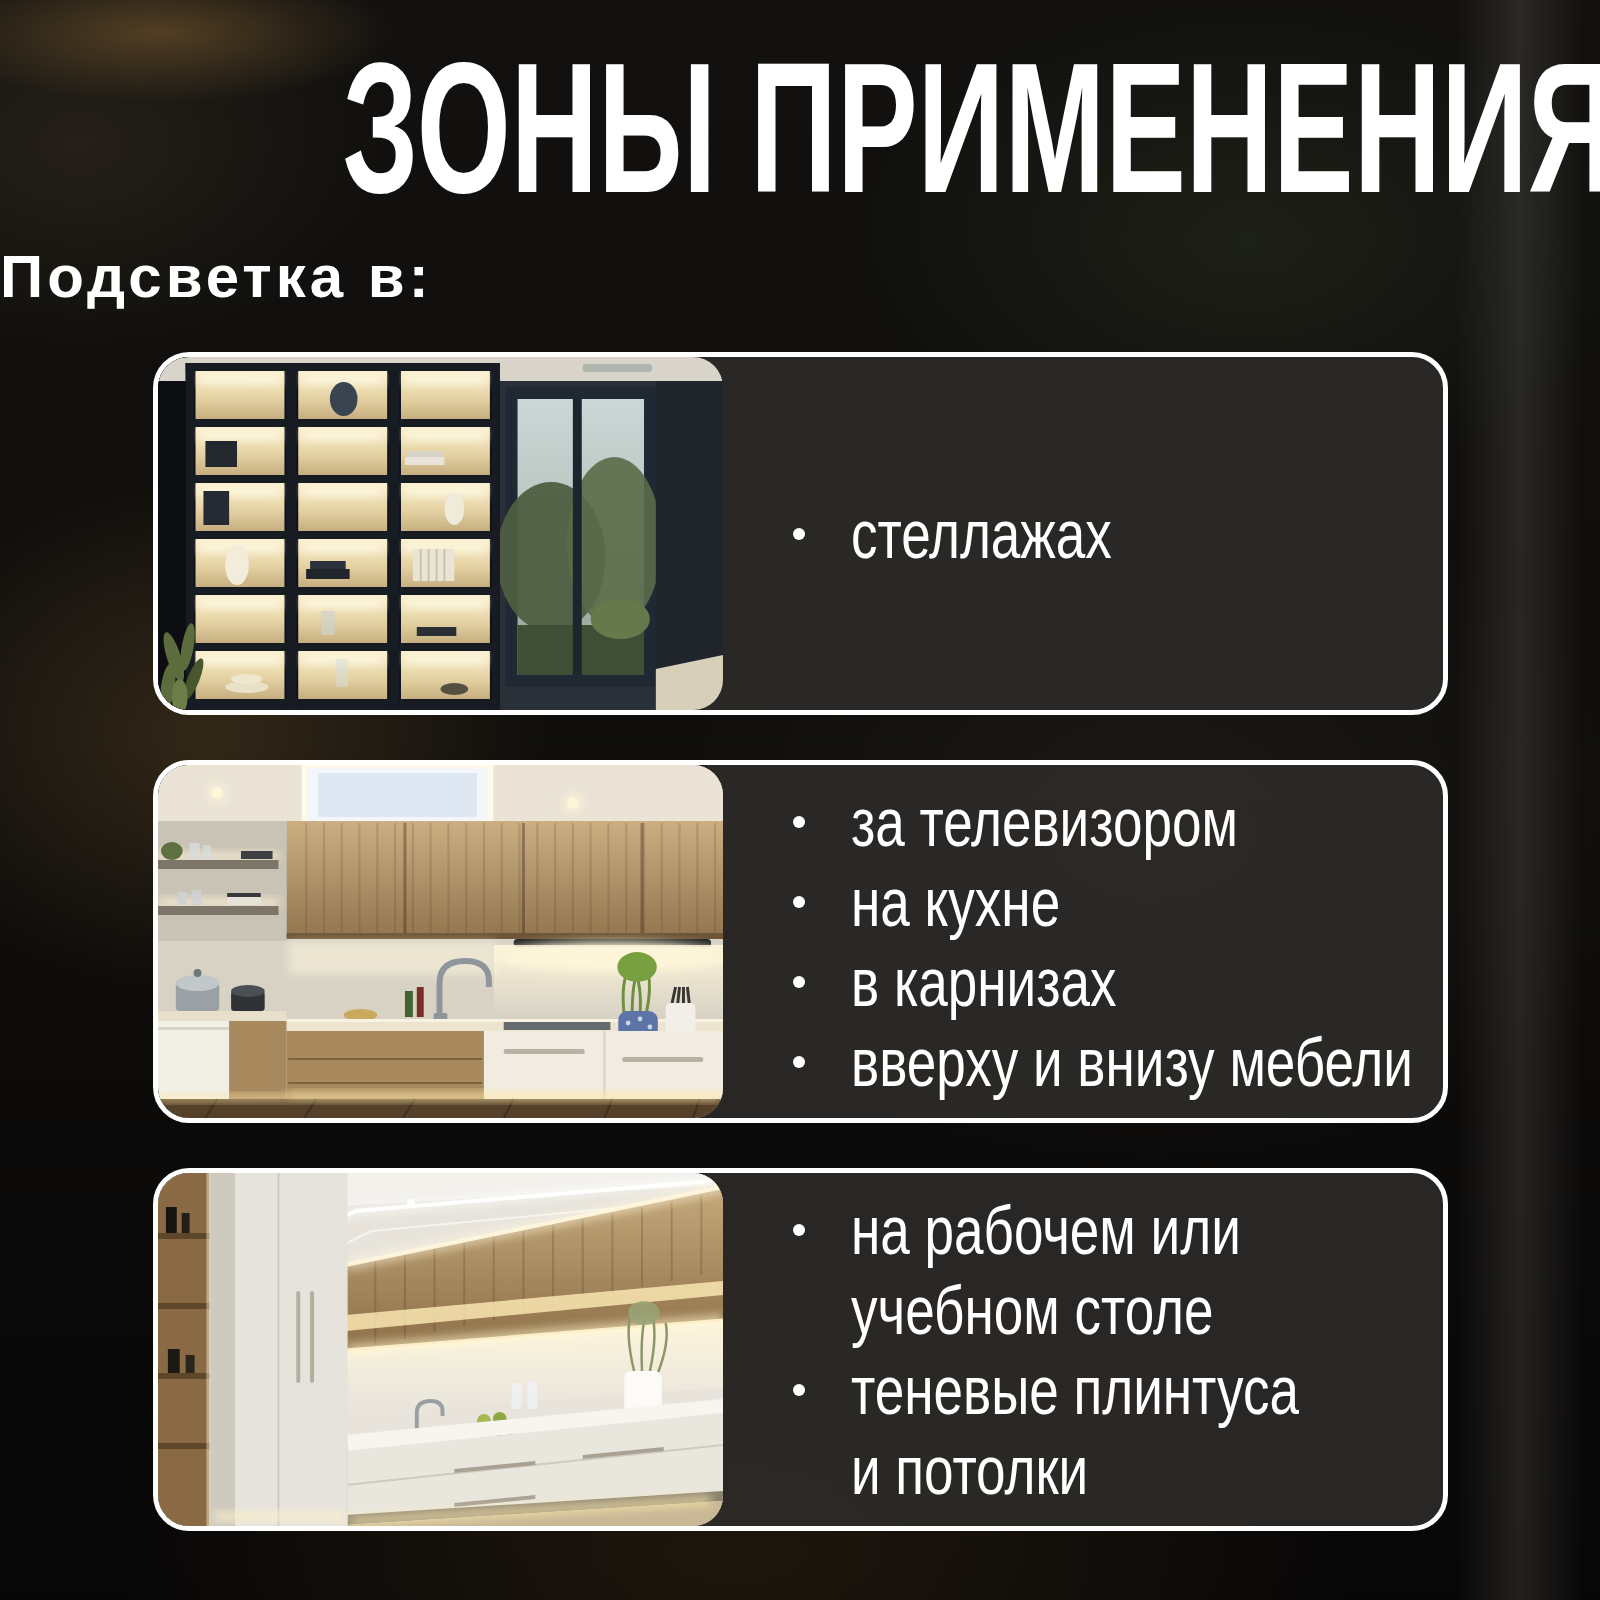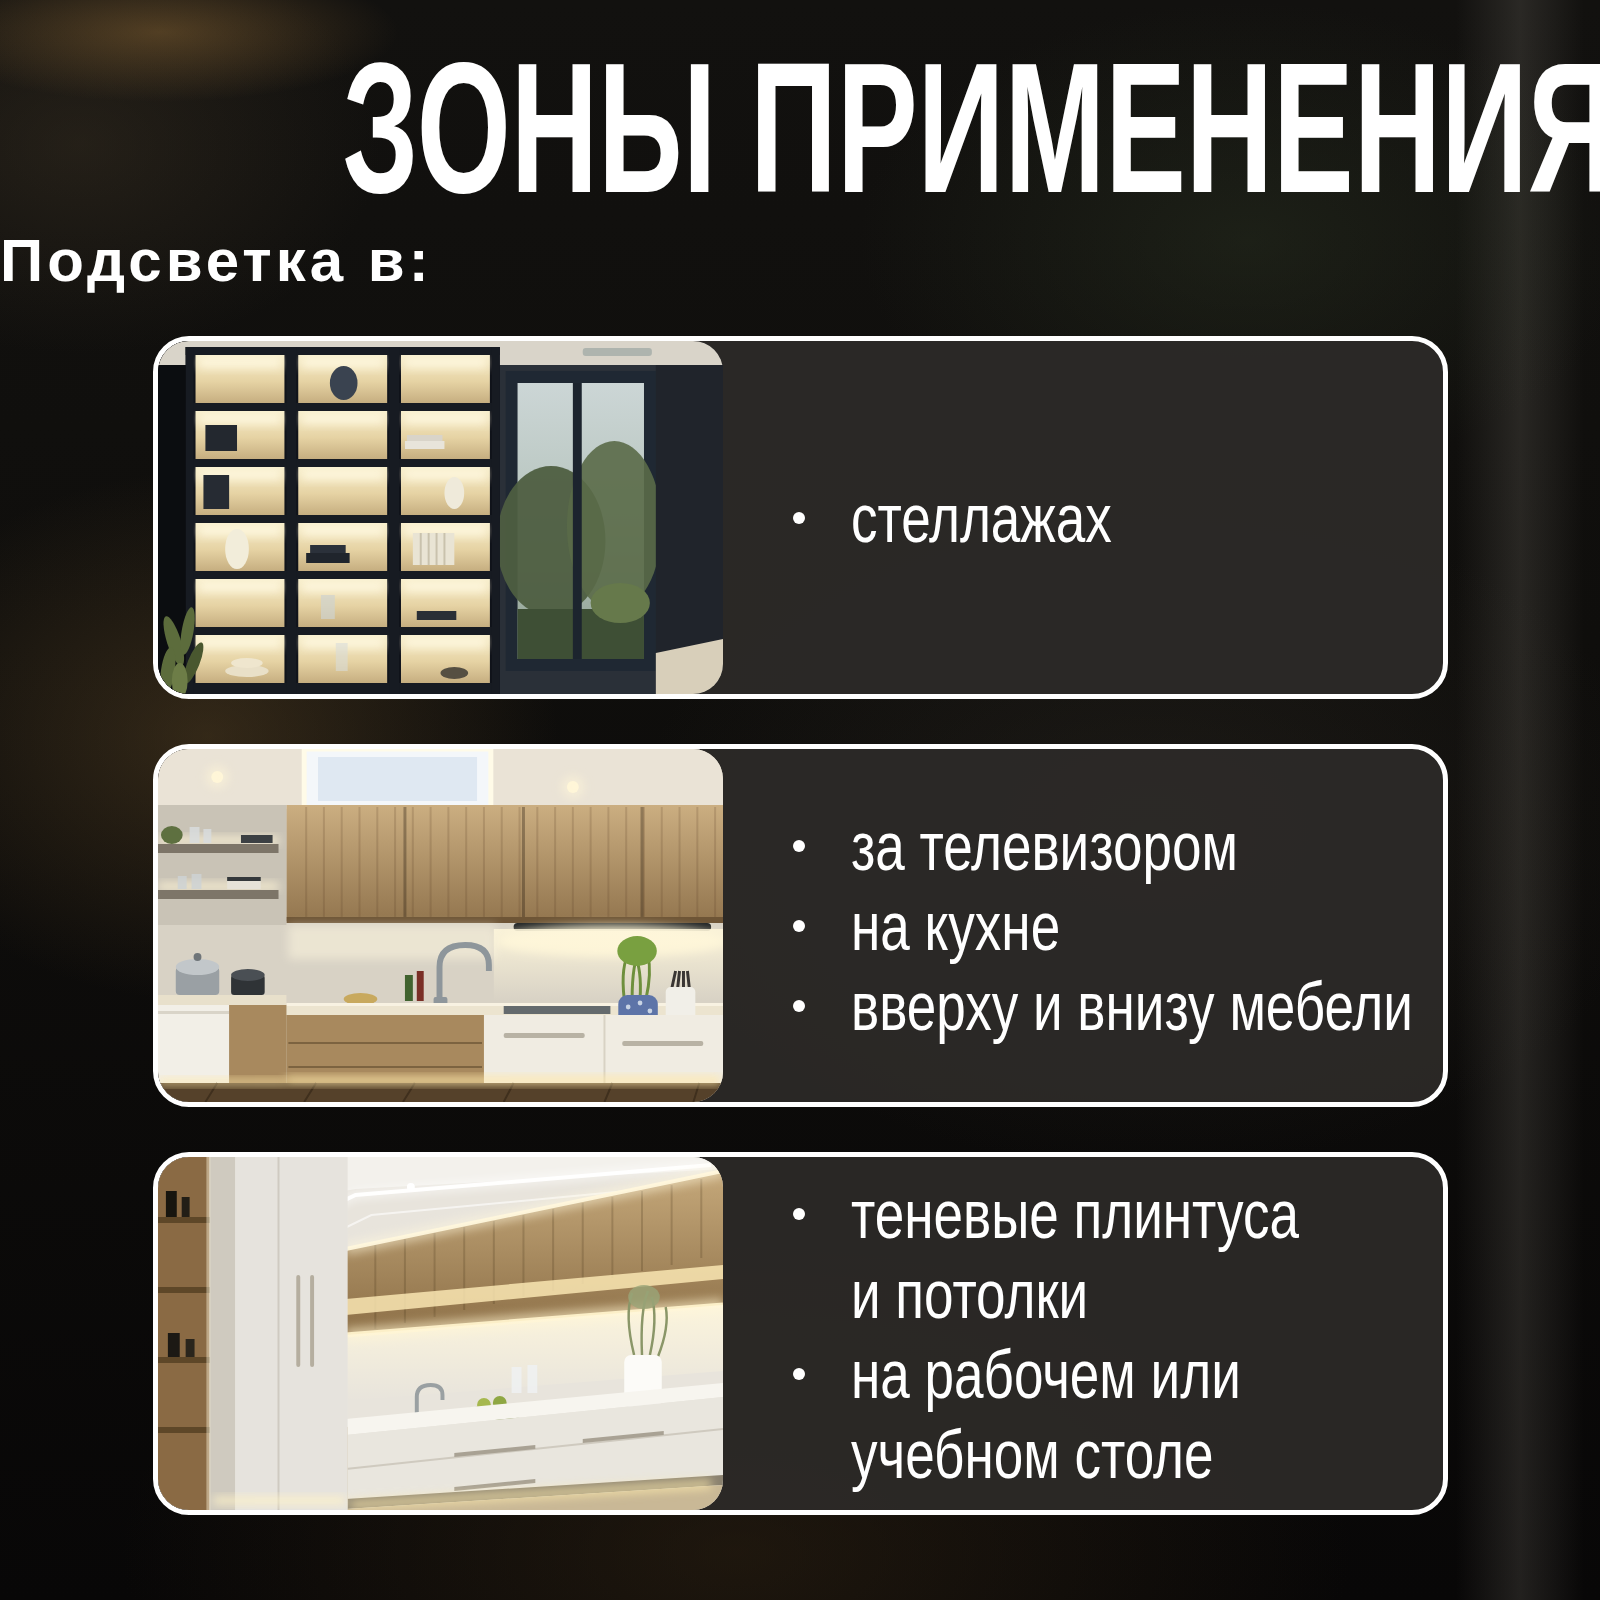--- a/index.html
+++ b/index.html
@@ -15,21 +15,21 @@
       radial-gradient(820px 430px at 46% 97%, rgba(52,38,20,.5), transparent 75%),
       linear-gradient(90deg, rgba(0,0,0,0) 91%, rgba(140,135,125,.20) 95%, rgba(0,0,0,0) 99%),
       linear-gradient(180deg,#12110f 0%,#0f0e0c 40%,#080707 100%);
   }
   header{text-align:left;}
   h1{
     margin:28px 0 0;font-size:186px;line-height:200px;font-weight:bold;
     white-space:nowrap;
   }
   .condense{display:inline-block;transform:scaleX(0.65);transform-origin:center;}
-  .subtitle{margin-top:0;font-size:60px;line-height:66px;font-weight:bold;letter-spacing:4px;}
+  .subtitle{margin-top:16px;font-size:60px;line-height:66px;font-weight:bold;letter-spacing:4px;}
   .cards{width:1295px;margin:42px auto 0;display:flex;flex-direction:column;gap:45px;}
   .card{
     box-sizing:border-box;height:363px;border:5px solid #ffffff;border-radius:36px;
     background:rgba(44,42,40,0.92);display:flex;align-items:stretch;overflow:hidden;
   }
   .photo{flex:0 0 auto;width:565px;height:100%;border-radius:30px;overflow:hidden;background:#141414;}
   .photo svg{display:block;width:100%;height:100%;}
   ul.bullets{list-style:none;margin:0;padding:0 28px 0 70px;flex:1;
     display:flex;flex-direction:column;justify-content:center;}
   ul.bullets li{display:flex;align-items:flex-start;}
@@ -251,20 +251,24 @@
         <li>
             <span class="dot"></span>
             <span class="b-text">за телевизором</span>
           </li>
         <li>
             <span class="dot"></span>
             <span class="b-text">на кухне</span>
           </li>
         <li>
             <span class="dot"></span>
+            <span class="b-text">в карнизах</span>
+          </li>
+        <li>
+            <span class="dot"></span>
             <span class="b-text">вверху и внизу мебели</span>
           </li>
       </ul>
     </section>
 
     <section class="card">
       <div class="photo">
         <svg viewBox="0 0 572 353" preserveAspectRatio="none" aria-hidden="true">
           <defs>
             <linearGradient id="s3wood" x1="0" y1="0" x2="0" y2="1">
@@ -332,25 +336,25 @@
           <rect x="8" y="34" width="11" height="26" fill="#17150f"></rect>
             <rect x="24" y="40" width="8" height="20" fill="#221e16"></rect>
           <rect x="10" y="176" width="12" height="24" fill="#1c1914"></rect>
             <rect x="28" y="182" width="9" height="18" fill="#2a251c"></rect>
           <rect x="49" y="0" width="4" height="353" fill="#fdf4da" opacity=".45"></rect>
         </svg>
       </div>
       <ul class="bullets">
         <li>
             <span class="dot"></span>
+            <span class="b-text">на рабочем или
+учебном столе</span>
+          </li>
+        <li>
+            <span class="dot"></span>
             <span class="b-text">теневые плинтуса
 и потолки</span>
           </li>
-        <li>
-            <span class="dot"></span>
-            <span class="b-text">на рабочем или
-учебном столе</span>
-          </li>
       </ul>
     </section>
 
   </main>
 </div>
 
 </body></html>

